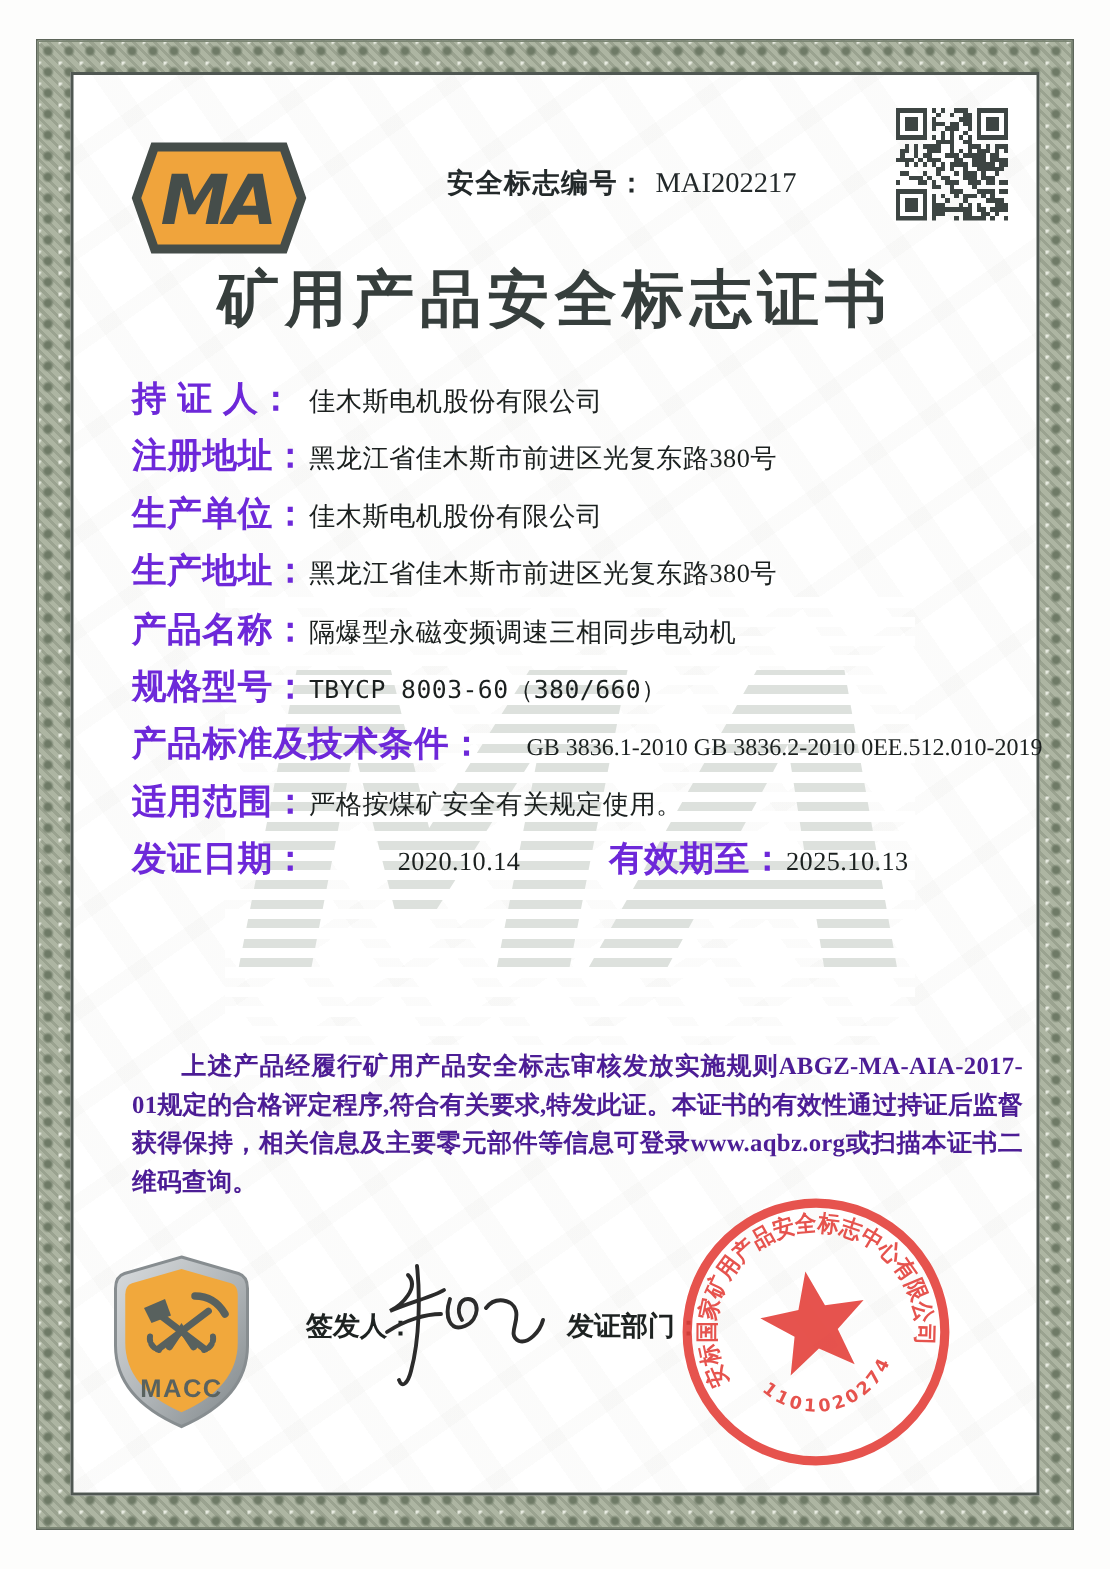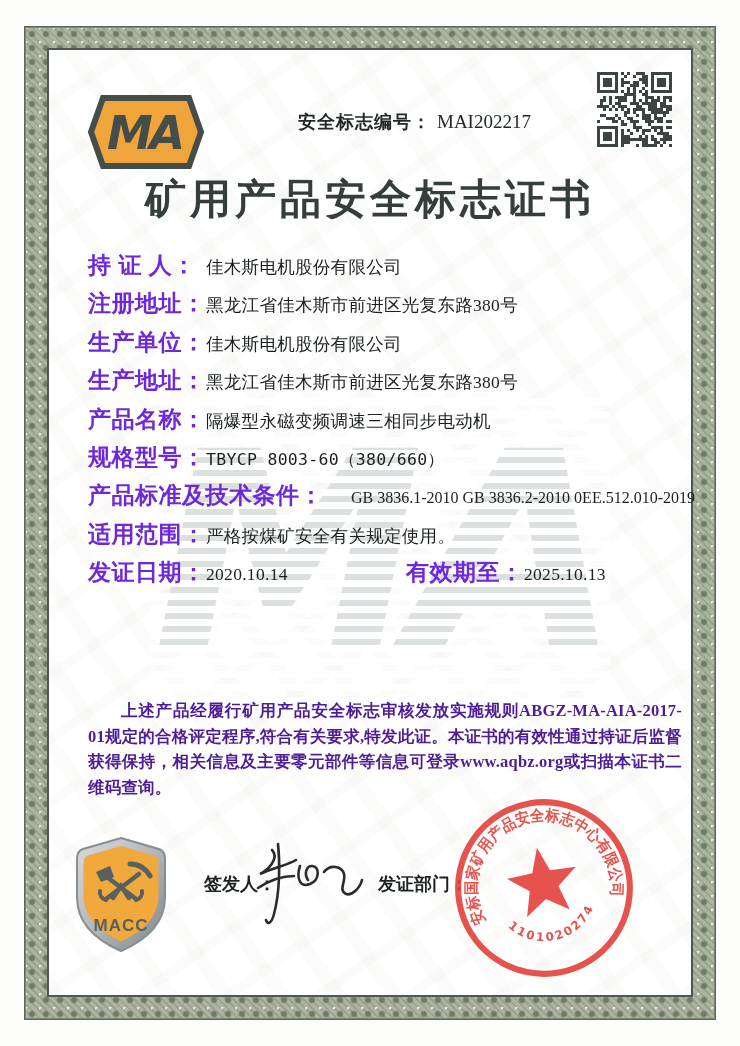--- a/index.html
+++ b/index.html
@@ -58,21 +58,21 @@
 
   
   .fields{position:absolute;left:88px;top:250px;right:56px;}
   .row{display:flex;align-items:baseline;height:38.4px;}
   .flabel{
     flex:0 0 auto;width:118px;font-weight:700;font-size:23px;color:#6d28d9;
     letter-spacing:.5px;white-space:pre;
   }
   .fvalue{
     font-family:"Liberation Serif",serif;font-size:17.5px;color:#1b201f;
-    letter-spacing:.3px;white-space:nowrap;
+    letter-spacing:.3px;white-space:nowrap;text-align:center;
   }
   .row-long .flabel{width:auto;margin-right:28px;}
   .row-long .fvalue{font-size:16px;letter-spacing:0;}
   .mono-val{font-family:"DejaVu Sans Mono",monospace;font-size:16.5px;}
   .date-val{flex:0 0 200px;}
   .remark-label{letter-spacing:0;}
 
   
   .statement{
     position:absolute;left:88px;right:58px;top:698px;

